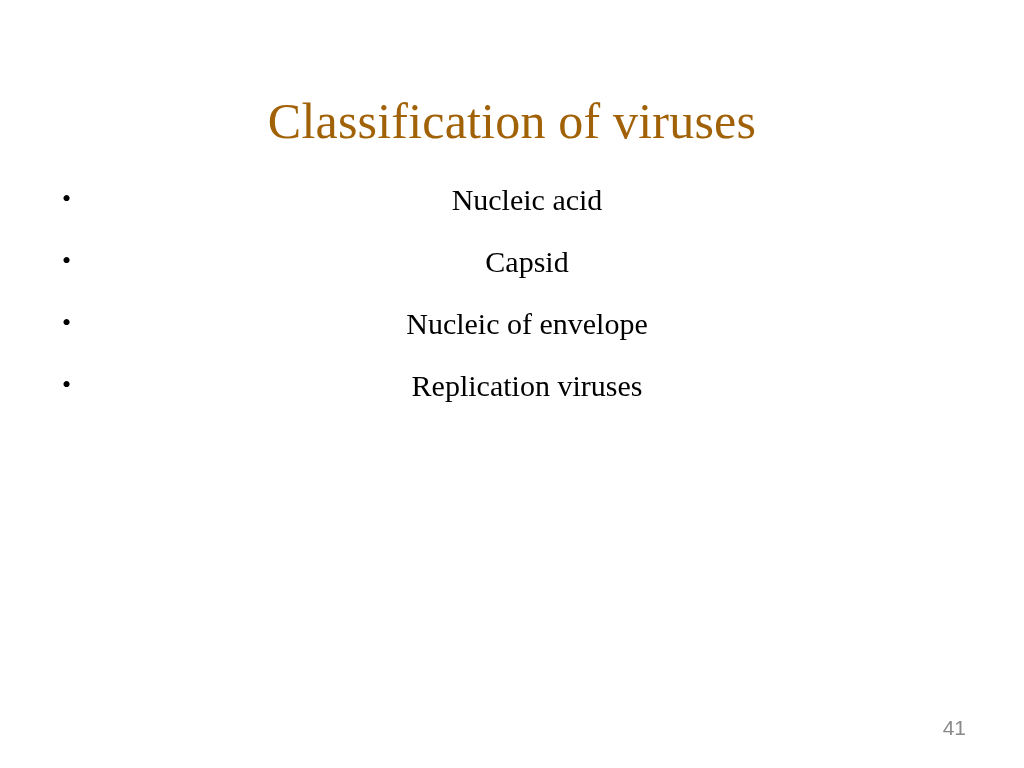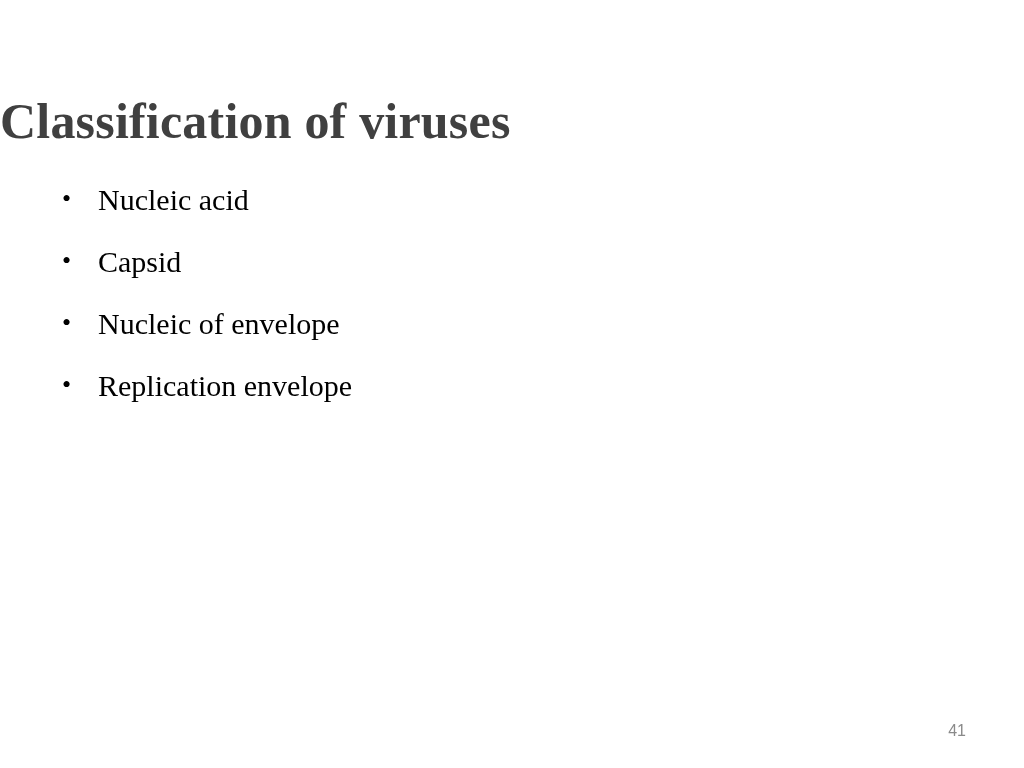--- a/index.html
+++ b/index.html
@@ -14,25 +14,26 @@
     background: #ffffff;
     overflow: hidden;
     font-family: "Liberation Serif", "DejaVu Serif", serif;
     color: #000000;
   }
   .slide-title {
     position: absolute;
     top: 60px;
     left: 0;
     width: 1024px;
+    text-align: center;
     font-size: 50px;
-    font-weight: bold;
+    font-weight: normal;
     line-height: 1.1;
     letter-spacing: 0.2px;
-    color: #404040;
+    color: #a16207;
   }
   .bullet-list {
     position: absolute;
     top: 185px;
     left: 56px;
     width: 900px;
     list-style: none;
     margin: 0;
     padding: 0;
   }
@@ -48,26 +49,27 @@
     width: 42px;
     flex: 0 0 42px;
     font-size: 26px;
     line-height: 1.1;
     text-align: left;
     padding-left: 6px;
     box-sizing: border-box;
   }
   .bullet-text {
     flex: 1 1 auto;
+    text-align: center;
   }
   .page-number {
     position: absolute;
     right: 58px;
     bottom: 28px;
-    font-size: 16px;
+    font-size: 21px;
     color: #8a8a8a;
     font-family: "Liberation Sans", sans-serif;
   }
 </style>
 </head>
 <body>
 
 <div class="slide">
 
   <h1 class="slide-title">Classification of viruses</h1>
@@ -80,19 +82,19 @@
     <li class="bullet-item">
       <span class="bullet-dot">•</span>
       <span class="bullet-text">Capsid</span>
     </li>
     <li class="bullet-item">
       <span class="bullet-dot">•</span>
       <span class="bullet-text">Nucleic of envelope</span>
     </li>
     <li class="bullet-item">
       <span class="bullet-dot">•</span>
-      <span class="bullet-text">Replication envelope</span>
+      <span class="bullet-text">Replication viruses</span>
     </li>
   </ul>
 
   <div class="page-number">41</div>
 
 </div>
 
 </body></html>

